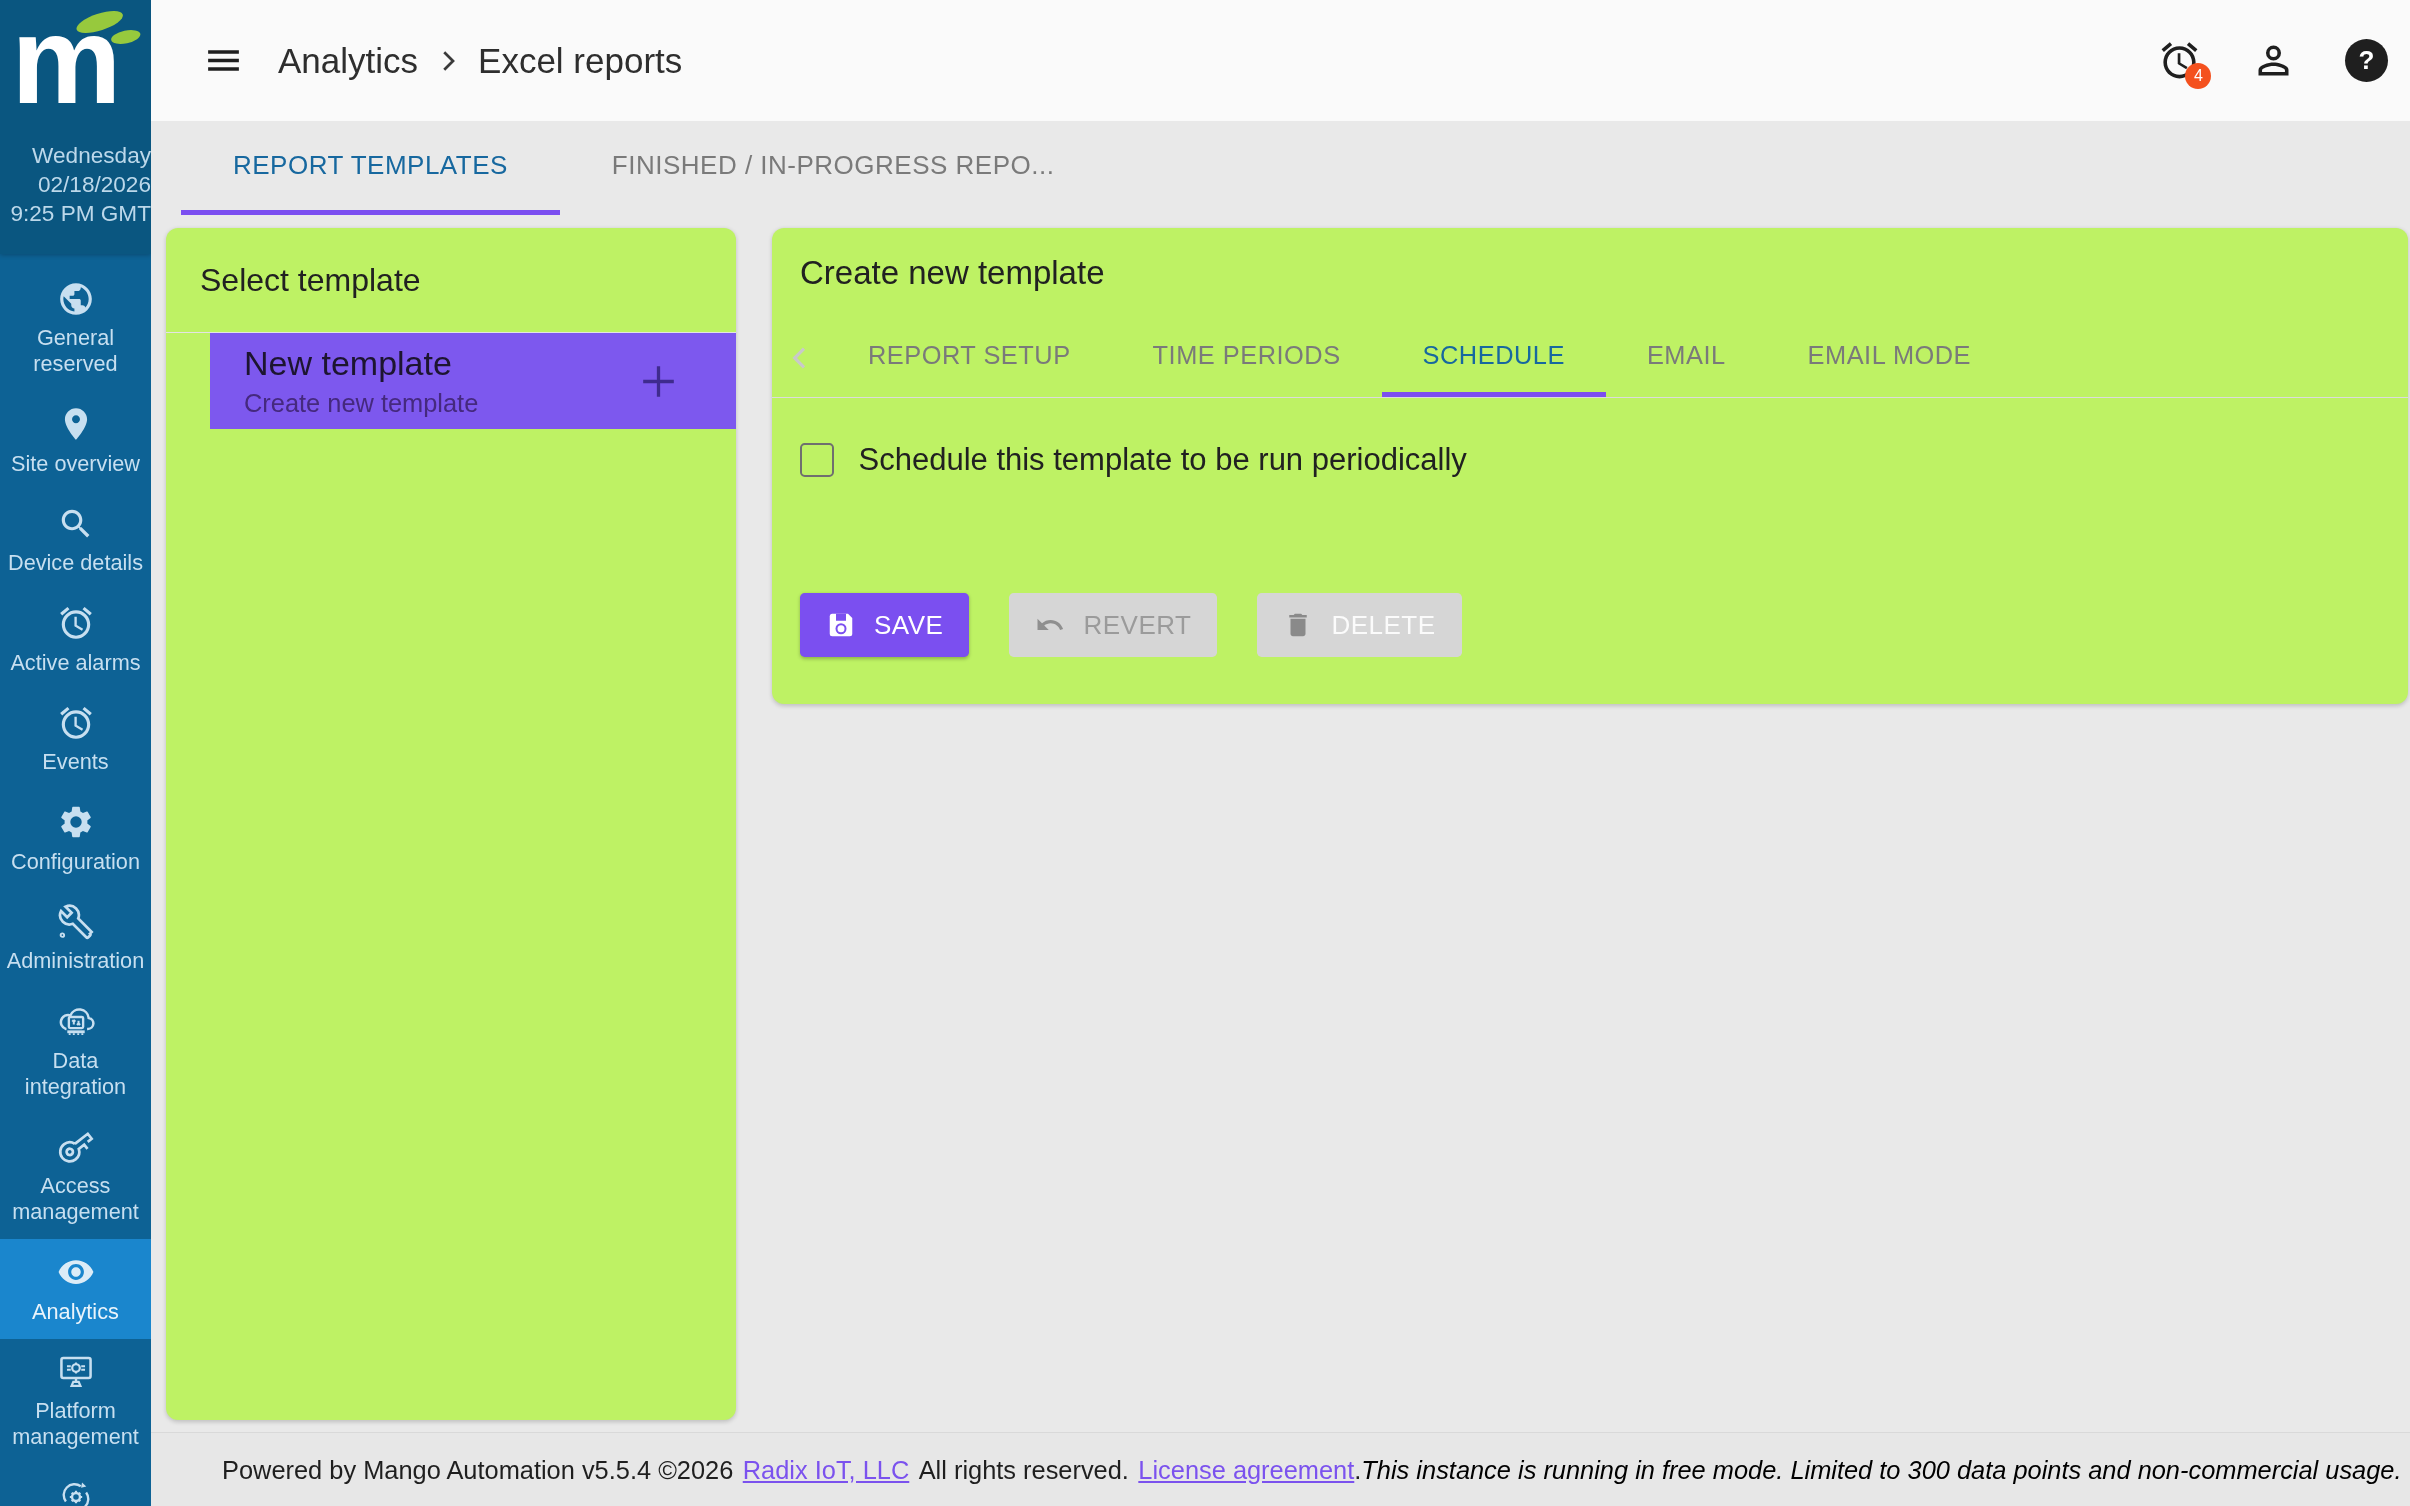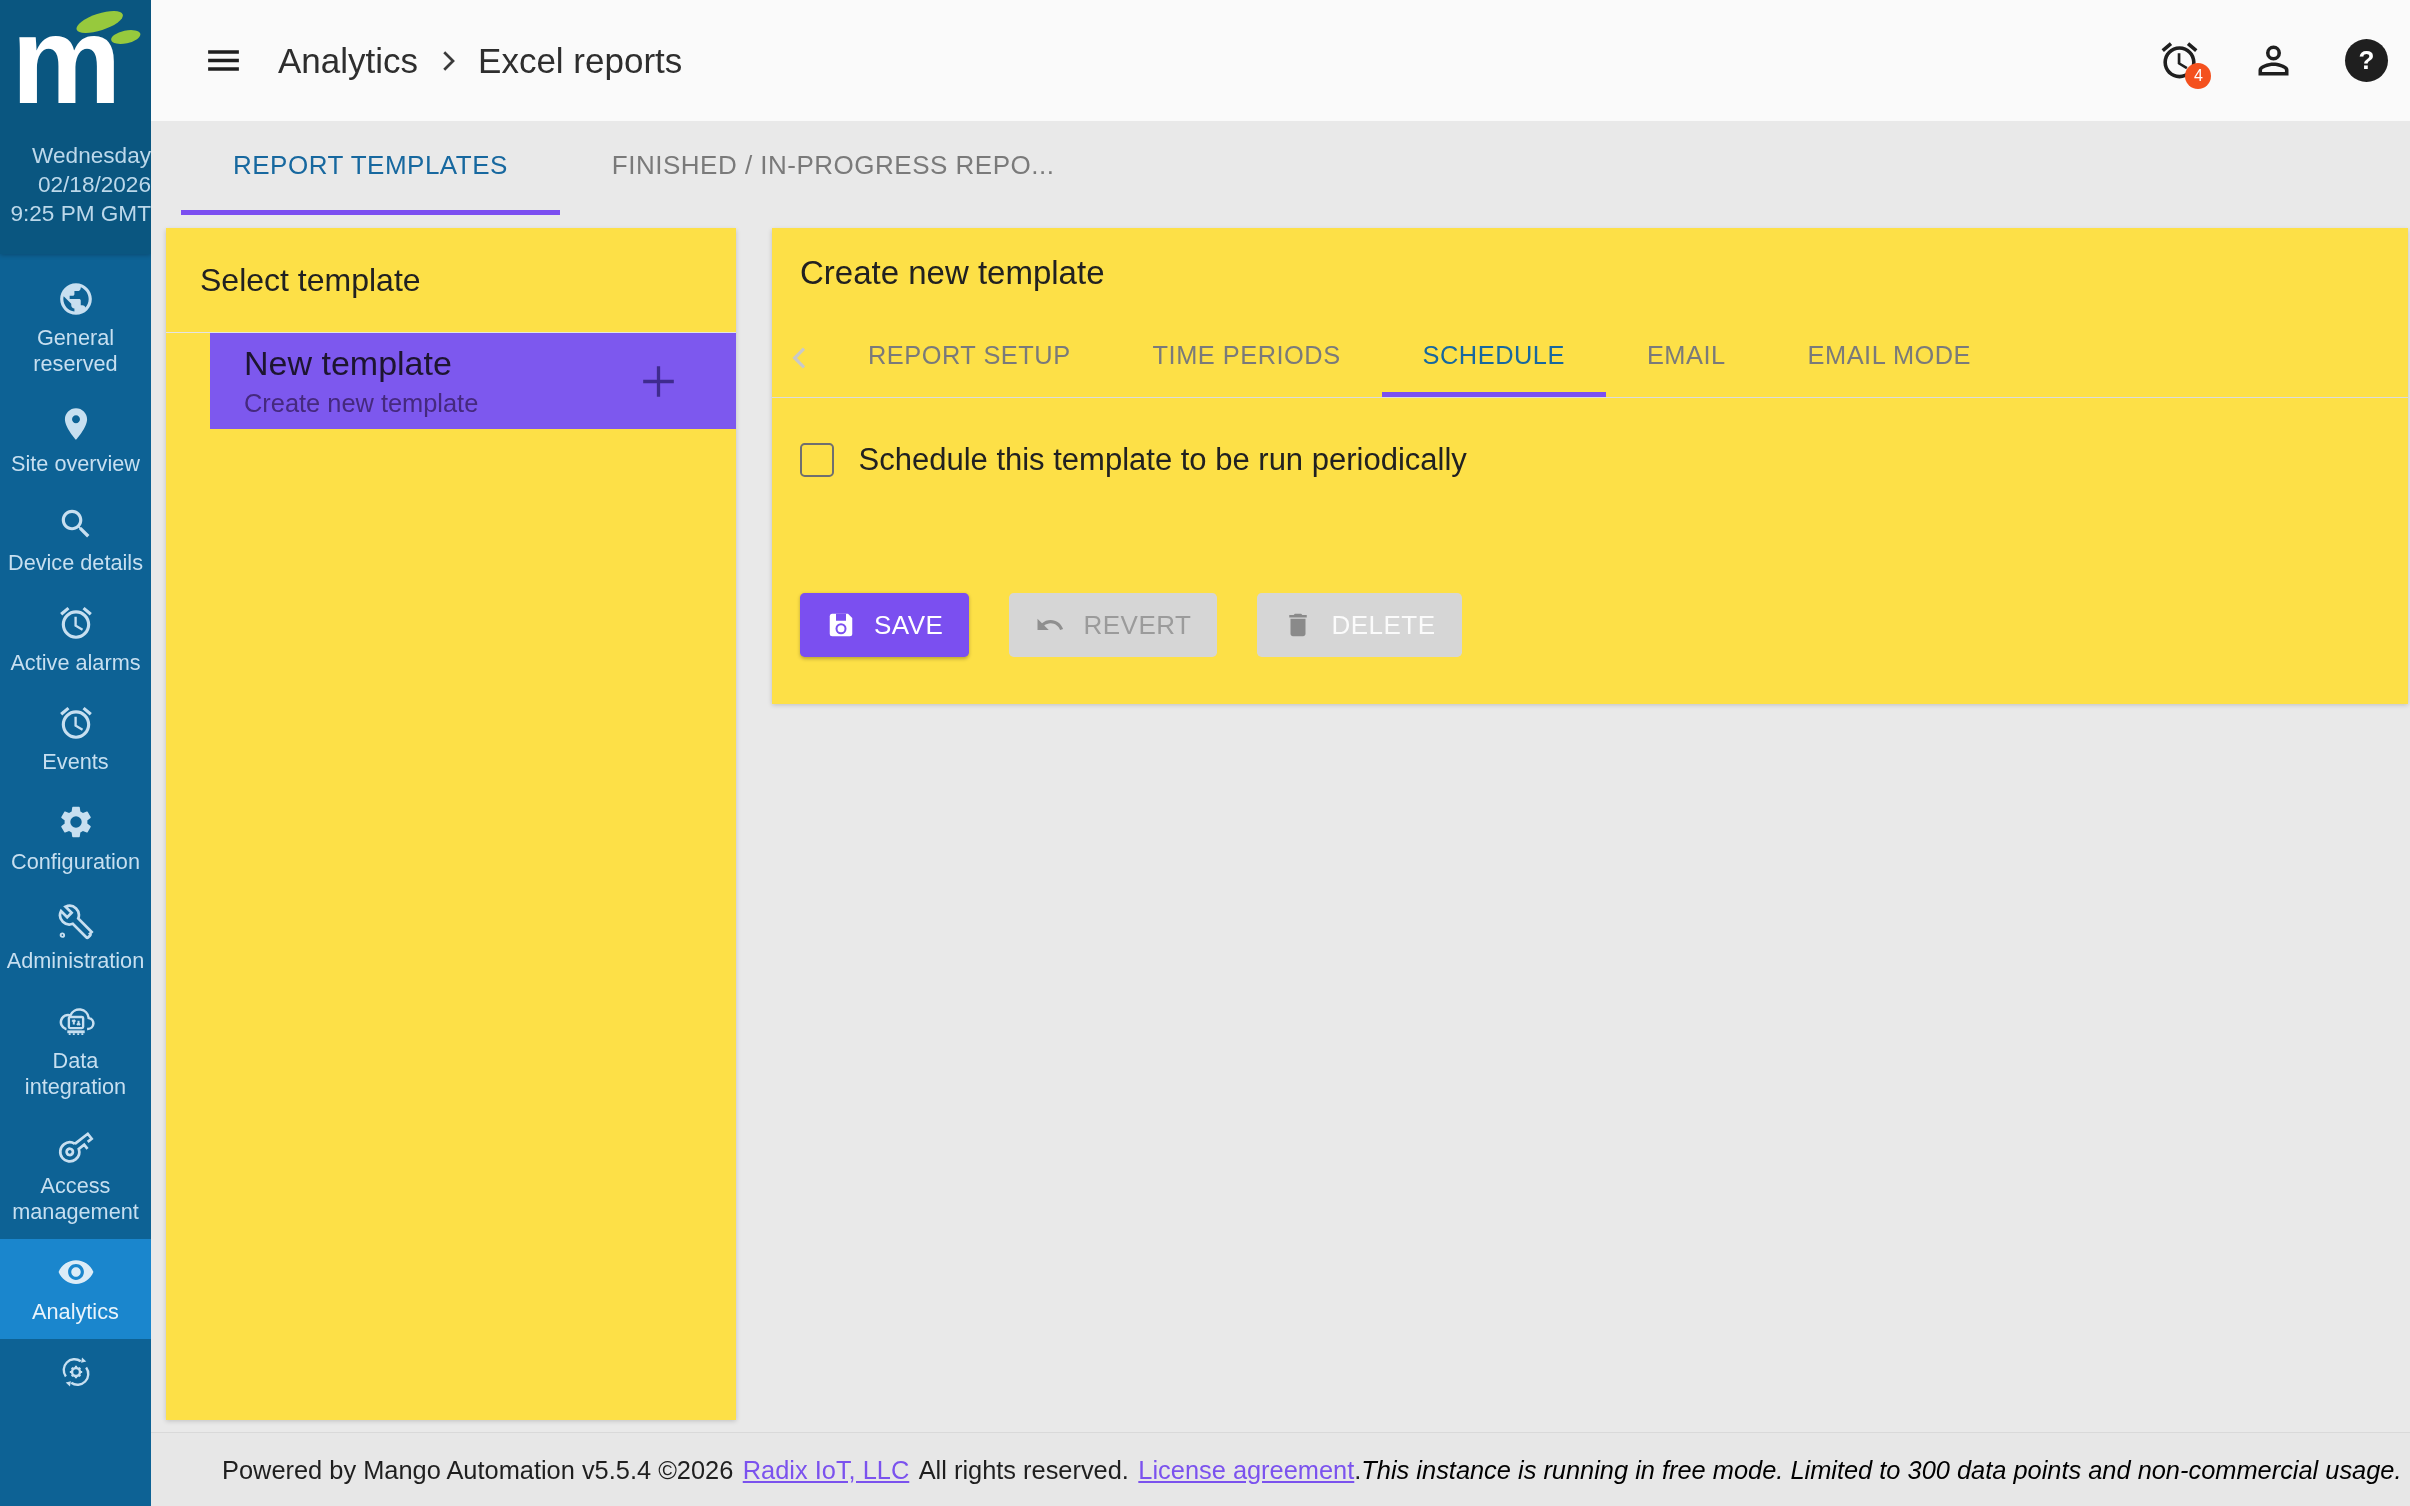--- a/index.html
+++ b/index.html
@@ -39,21 +39,21 @@
   .help-circle { width:43px; height:43px; border-radius:50%; background:#1f1f1f; color:#fff;
                  font-size:26px; font-weight:bold; display:flex; align-items:center; justify-content:center; cursor:pointer; }
 
   .page-tabs { height:94px; background:#e9e9e9; display:flex; align-items:stretch; padding-left:30px; }
   .page-tab { display:flex; align-items:center; padding:0 52px; font-size:26px; letter-spacing:0.5px;
               color:#7a7a7a; border-bottom:5.6px solid transparent; cursor:pointer; }
   .page-tab.active { color:#17689f; border-bottom-color:#7b4ff0; }
 
   .content { flex:1; display:flex; align-items:flex-start; padding:13px 7.5px 0 15px; position:relative; }
 
-  .card { background:#fde047; box-shadow:0 1.9px 4.7px rgba(0,0,0,.18); border-radius:0; }
+  .card { background:#bef264; box-shadow:0 1.9px 4.7px rgba(0,0,0,.18); border-radius:12px; }
 
   
   .tpl-card { width:570px; height:1192px; display:flex; flex-direction:column; }
   .tpl-title { height:105px; display:flex; align-items:center; padding-left:34px;
                font-size:32px; color:#212121; border-bottom:0.9px solid #e4e4e4; }
   .tpl-item { height:96px; background:#7d58ee; display:flex; align-items:center;
               padding:0 53px 0 34px; cursor:pointer;margin-left:44px; }
   .tpl-item-text { flex:1; display:flex; flex-direction:column; gap:5.6px; }
   .tpl-item-title { font-size:34px; color:#1d1530; }
   .tpl-item-sub { font-size:25.4px; color:#45297e; }
@@ -185,20 +185,30 @@
         <span class="nav-label">Access management</span>
       </div>
 
       <div class="nav-item selected">
         <svg class="nav-icon" viewBox="0 0 24 24">
             <path fill="#dcecf7" d="M12 4.5C7 4.5 2.73 7.61 1 12c1.73 4.39 6 7.5 11 7.5s9.27-3.11 11-7.5c-1.73-4.39-6-7.5-11-7.5zM12 17c-2.76 0-5-2.24-5-5s2.24-5 5-5 5 2.24 5 5-2.24 5-5 5zm0-8c-1.66 0-3 1.34-3 3s1.34 3 3 3 3-1.34 3-3-1.34-3-3-3z"></path>
           </svg>
         <span class="nav-label" style="color:#eaf4fb;">Analytics</span>
       </div>
 
+      <div class="nav-item">
+        <svg class="nav-icon" viewBox="0 0 24 24">
+          <rect x="2.8" y="3.2" width="18.4" height="12.6" rx="1.2" fill="none" stroke="#c7dff0" stroke-width="1.6"></rect>
+          <circle cx="12" cy="9.5" r="2.4" fill="none" stroke="#c7dff0" stroke-width="1.4"></circle>
+          <path stroke="#c7dff0" stroke-width="1.2" d="M6.3 8.4h2.4M6.3 10.6h2.4M15.3 8.4h2.4M15.3 10.6h2.4M12 6v1M12 12v1"></path>
+          <path stroke="#c7dff0" stroke-width="1.5" d="M12 15.8v2.2"></path>
+          <path fill="none" stroke="#c7dff0" stroke-width="1.4" d="M9.2 20.8h5.6l-1.1-2.6h-3.4z"></path>
+        </svg>
+        <span class="nav-label">Platform management</span>
+      </div>
 
       <div class="nav-item">
         <svg class="nav-icon" viewBox="0 0 24 24">
           <path fill="none" stroke="#c7dff0" stroke-width="1.5" d="M5.6 14.8A6.8 6.8 0 0 1 15 5.2M18.4 9.2A6.8 6.8 0 0 1 9 18.8"></path>
           <path fill="#c7dff0" d="M15.8 2.8l-.6 3.4 3.3-.9zM8.2 21.2l.6-3.4-3.3.9z"></path>
           <circle cx="12" cy="12" r="2.5" fill="none" stroke="#c7dff0" stroke-width="1.5"></circle>
           <path stroke="#c7dff0" stroke-width="1.4" d="M12 8.1v1.3M12 14.6v1.3M8.1 12h1.3M14.6 12h1.3M9.3 9.3l.9.9M13.8 13.8l.9.9M14.7 9.3l-.9.9M10.2 13.8l-.9.9"></path>
         </svg>
 
       </div>

